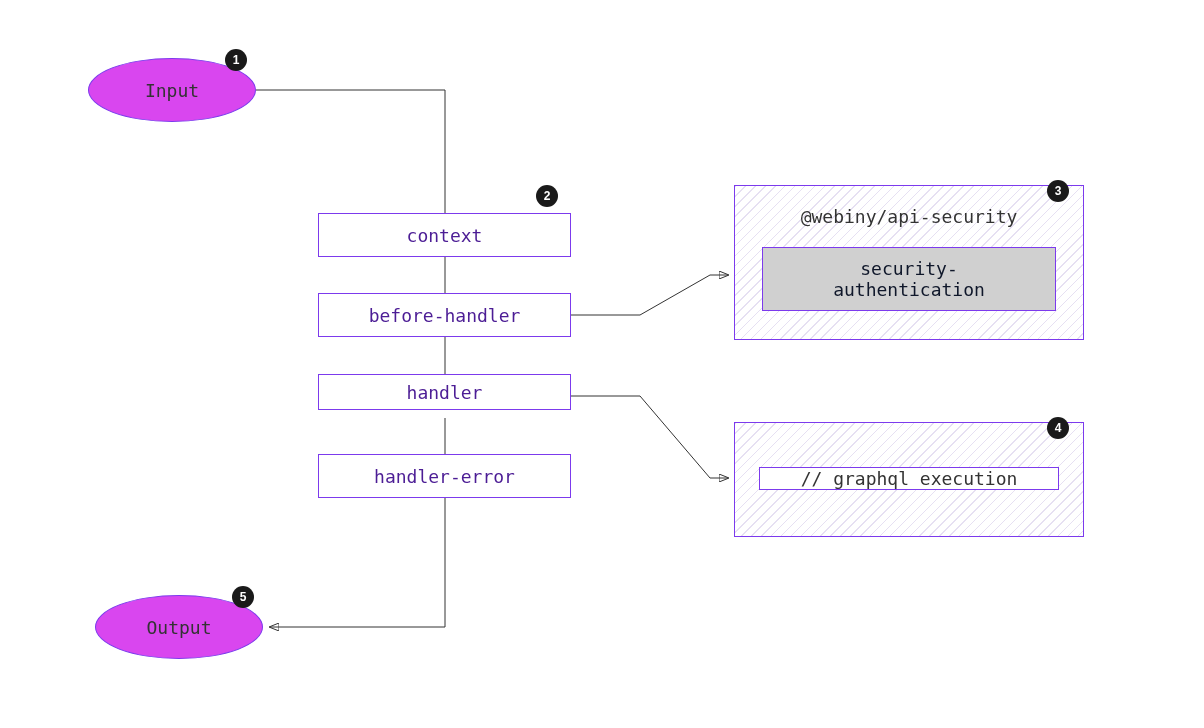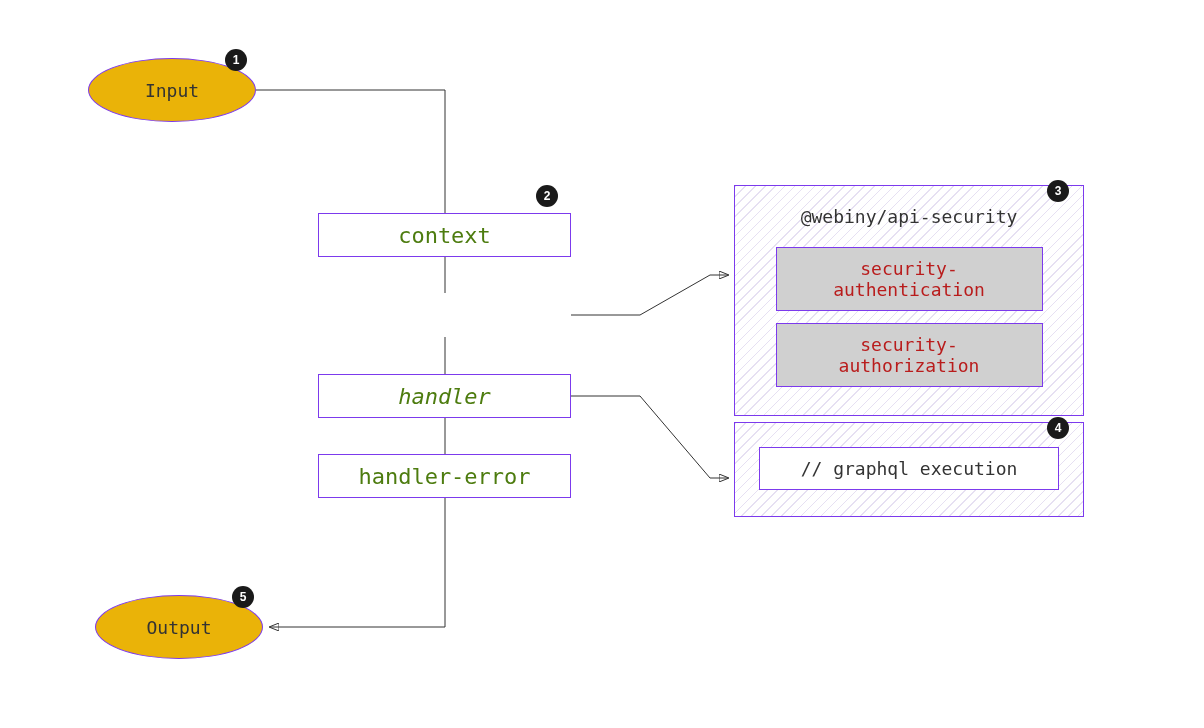--- a/index.html
+++ b/index.html
@@ -18,33 +18,33 @@
       position: absolute;
       inset: 0;
     }
     .ellipse-node {
       position: absolute;
       border: 1.5px solid #7c3aed;
       border-radius: 50%;
       display: flex;
       align-items: center;
       justify-content: center;
-      background: #eab308;
+      background: #d946ef;
       font-size: 18px;
       color: #333;
     }
     .box-node {
       position: absolute;
       border: 1px solid #7c3aed;
       background: #ffffff;
       display: flex;
       align-items: center;
       justify-content: center;
-      font-size: 22px;
-      color: #4d7c0f;
+      font-size: 18px;
+      color: #4c1d95;
     }
     .package-node {
       position: absolute;
       border: 1px solid #7c3aed;
       padding: 20px 22px 22px 22px;
       display: flex;
       flex-direction: column;
       align-items: center;
       background-image: repeating-linear-gradient(
         135deg,
@@ -58,32 +58,32 @@
       font-size: 18px;
       color: #333;
       margin-bottom: 14px;
       text-align: center;
     }
     .package-item-filled {
       border: 1px solid #7c3aed;
       background: #d0d0d0;
       padding: 10px 23px;
       font-size: 18px;
-      color: #b91c1c;
+      color: #0f172a;
       margin: 6px 0;
       text-align: center;
-      width: 267px;
+      width: 294px;
     }
     .package-item-outline {
       border: 1px solid #7c3aed;
       background: #ffffff;
-      padding: 10px 20px;
+      padding: 0 20px;
       font-size: 18px;
       color: #333;
-      margin: 4px 0;
+      margin: 24px 0;
       text-align: center;
       width: 300px;
     }
     .badge {
       position: absolute;
       width: 22px;
       height: 22px;
       border-radius: 50%;
       background: #1a1a1a;
       color: #ffffff;
@@ -115,33 +115,35 @@
     <span>1</span>
   </div>
 
   <div class="box-node" style="left:318px; top:213px; width:253px; height:44px;">
     <span>context</span>
   </div>
   <div class="badge" style="left:536px; top:185px;">
     <span>2</span>
   </div>
 
+  <div class="box-node" style="left:318px; top:293px; width:253px; height:44px;">
+    <span>before-handler</span>
+  </div>
 
-  <div class="box-node" style="left:318px; top:374px; width:253px; height:44px;font-style:italic;">
+  <div class="box-node" style="left:318px; top:374px; width:253px; height:36px;">
     <span>handler</span>
   </div>
 
   <div class="box-node" style="left:318px; top:454px; width:253px; height:44px;">
     <span>handler-error</span>
   </div>
 
   <div class="package-node" style="left:734px; top:185px; width:350px;">
     <div class="package-title">@webiny/api-security</div>
     <div class="package-item-filled">security-authentication</div>
-    <div class="package-item-filled">security-authorization</div>
   </div>
   <div class="badge" style="left:1047px; top:180px;">
     <span>3</span>
   </div>
 
   <div class="package-node" style="left:734px; top:422px; width:350px;">
     <div class="package-item-outline">// graphql execution</div>
   </div>
   <div class="badge" style="left:1047px; top:417px;">
     <span>4</span>

